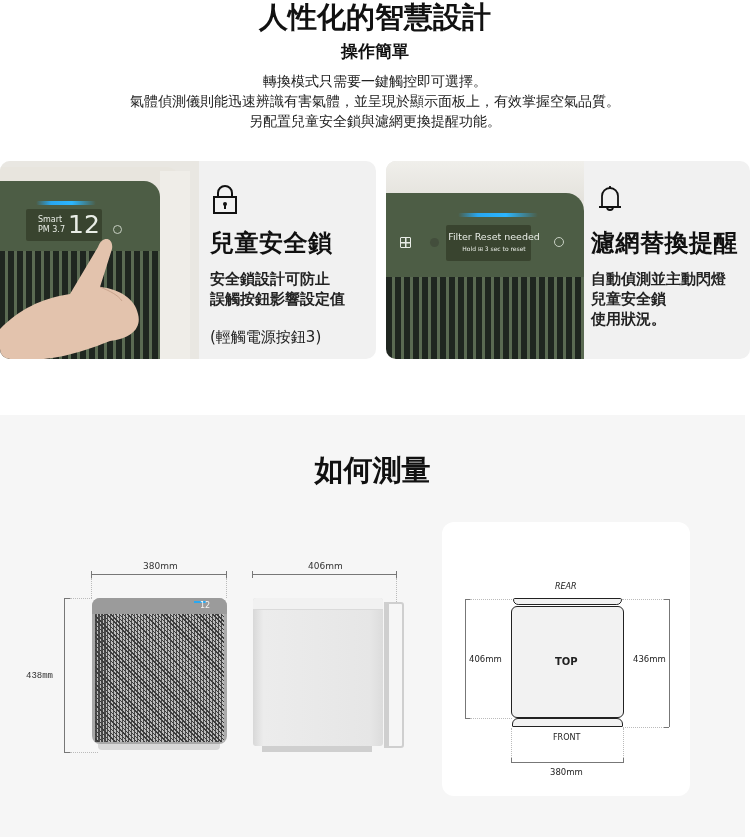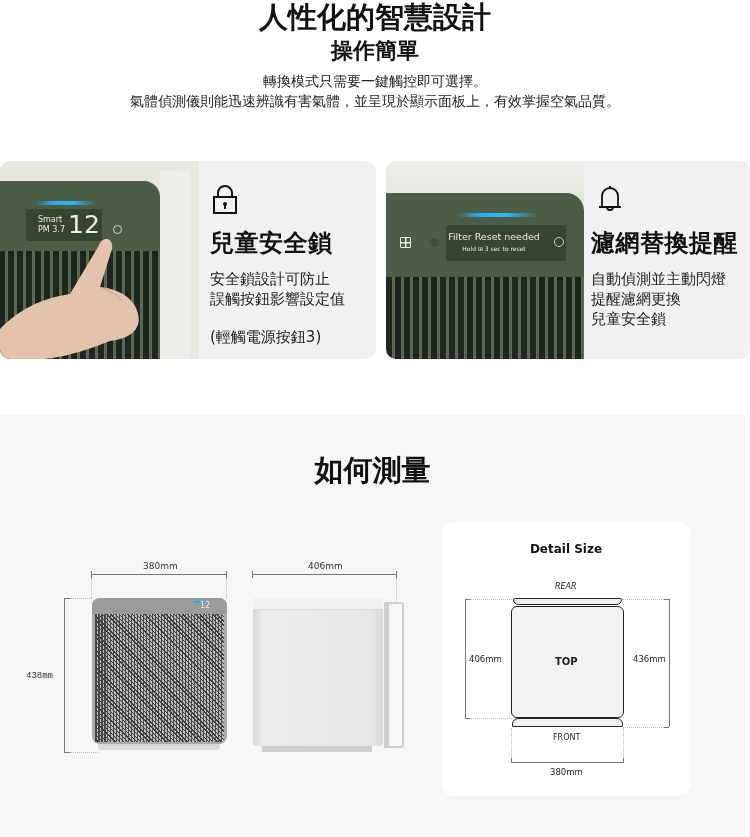--- a/index.html
+++ b/index.html
@@ -1,35 +1,35 @@
 <!DOCTYPE html>
 <html><head>
   <meta charset="utf-8">
   <style>
     * { box-sizing: border-box; margin: 0; padding: 0; }
     html, body { width: 750px; height: 837px; background: #ffffff; overflow: hidden; }
     body { font-family: "DejaVu Sans", "Liberation Sans", sans-serif; color: #111; position: relative; }
 
     .hero-title { position: absolute; top: 0; left: 0; width: 750px; text-align: center; font-size: 29px; font-weight: bold; line-height: 34px; letter-spacing: 0px; }
-    .hero-sub { position: absolute; top: 37px; left: 0; width: 750px; text-align: center; font-size: 22px; font-weight: bold; line-height: 28px; }
+    .hero-sub { position: absolute; top: 37px; left: 0; width: 750px; text-align: center; font-size: 17px; font-weight: bold; line-height: 28px; }
     .hero-desc { position: absolute; top: 71px; left: 0; width: 750px; text-align: center; font-size: 14px; line-height: 20px; color: #222; }
     .hero-desc div { white-space: nowrap; }
 
     .card { position: absolute; top: 161px; height: 198px; background: #f1f1f1; border-radius: 10px; overflow: hidden; }
     .card-left { left: 0; width: 376px; }
     .card-right { left: 386px; width: 364px; }
     .card .photo { position: absolute; top: 0; left: 0; height: 198px; overflow: hidden; background: #e9e7e2; }
     .card-left .photo { width: 199px; }
     .card-right .photo { width: 198px; }
     .card .text { position: absolute; top: 0; height: 198px; }
     .card-left .text { left: 210px; }
     .card-right .text { left: 205px; }
     .card .icon { position: absolute; top: 22px; left: 0; width: 30px; height: 32px; }
     .card .title { position: absolute; top: 66px; left: 0; font-size: 24px; font-weight: bold; white-space: nowrap; letter-spacing: 0.5px; }
-    .card .body { position: absolute; top: 108px; left: 0; font-size: 15px; line-height: 20px; color: #222; white-space: nowrap; }
+    .card .body { position: absolute; top: 108px; left: 0; font-size: 15px; line-height: 20px; color: #222; white-space: nowrap; font-weight: bold; }
     .card .note { position: absolute; top: 166px; left: 0; font-size: 15px; line-height: 20px; color: #222; white-space: nowrap; }
 
     
     .shell { position: absolute; background: #ebe8e1; border-radius: 14px; }
     .panel { position: absolute; background: #4d5d45; }
     .grille { position: absolute; background: repeating-linear-gradient(90deg, #1f2620 0 6px, #5a6a52 6px 9px); }
     .screen { position: absolute; background: #39442f; border-radius: 2px; color: #e9ede6; }
     .glow { position: absolute; height: 4px; border-radius: 3px; background: linear-gradient(90deg, rgba(40,160,240,0), #28a7f0 25%, #2bb6ff 60%, rgba(40,160,240,0)); }
 
     .measure { position: absolute; top: 415px; left: 0; width: 745px; height: 422px; background: #f6f6f6; }
@@ -61,20 +61,21 @@
     .front-band { position: absolute; left: 70px; top: 196px; width: 111px; height: 9px; border: 1.5px solid #222; border-radius: 6px 6px 1px 1px; background: #f2f2f2; }
   </style>
 </head>
 <body>
 
 <div class="hero-title">人性化的智慧設計</div>
 <div class="hero-sub">操作簡單</div>
 <div class="hero-desc">
   <div>轉換模式只需要一鍵觸控即可選擇。</div>
   <div>氣體偵測儀則能迅速辨識有害氣體，並呈現於顯示面板上，有效掌握空氣品質。</div>
+  <div>另配置兒童安全鎖與濾網更換提醒功能。</div>
 </div>
 
 <div class="card card-left">
   <div class="photo">
     <div class="shell" style="left:-20px; top:6px; width:200px; height:210px; background:#e8e5de;"></div>
     <div class="panel" style="left:-10px; top:20px; width:170px; height:70px; border-radius:0 16px 0 0;"></div>
     <div class="grille" style="left:-10px; top:90px; width:170px; height:108px;"></div>
     <div class="glow" style="left:36px; top:40px; width:60px;"></div>
     <div class="screen" style="left:26px; top:48px; width:76px; height:32px;">
       <div style="position:absolute; left:12px; top:6px; font-size:8px; line-height:9px;">Smart</div>
@@ -106,38 +107,38 @@
 
 <div class="card card-right">
   <div class="photo">
     <div style="position:absolute; left:0; top:0; width:198px; height:40px; background:linear-gradient(#f0efeb, #e4e2dc);"></div>
     <div class="panel" style="left:0; top:32px; width:198px; height:84px; border-radius:0 18px 0 0;"></div>
     <div class="grille" style="left:0; top:116px; width:198px; height:82px;"></div>
     <div class="glow" style="left:72px; top:52px; width:80px;"></div>
     <div style="position:absolute; left:14px; top:76px; width:11px; height:11px; border:1.5px solid #e8ece6; border-radius:1px; background:
       linear-gradient(#e8ece6,#e8ece6) 50% 0/1.5px 100% no-repeat, linear-gradient(#e8ece6,#e8ece6) 0 50%/100% 1.5px no-repeat;"></div>
     <div style="position:absolute; left:44px; top:77px; width:9px; height:9px; background:#434e3c; border-radius:50%;"></div>
-    <div class="screen" style="left:60px; top:64px; width:120px; height:36px;">
+    <div class="screen" style="left:60px; top:64px; width:85px; height:36px;">
       <div style="position:absolute; left:0; top:6px; width:96px; text-align:center; font-size:9.5px; line-height:11px; white-space:nowrap;">Filter Reset needed</div>
       <div style="position:absolute; left:0; top:20px; width:96px; text-align:center; font-size:6px; line-height:8px; white-space:nowrap;">Hold ⊞ 3 sec to reset</div>
     </div>
     <div style="position:absolute; left:168px; top:76px; width:10px; height:10px; border:1px solid #c7cfc2; border-radius:50%;"></div>
   </div>
   <div class="text">
     <svg class="icon" viewBox="0 0 30 32" style="left:4px;">
       <path d="M7 24 V13 A8 8 0 0 1 23 13 V24 Z" fill="none" stroke="#111" stroke-width="1.8" stroke-linejoin="round"></path>
       <line x1="4" y1="24" x2="26" y2="24" stroke="#111" stroke-width="1.8"></line>
       <path d="M12 24 A3 3 0 0 0 18 24" fill="none" stroke="#111" stroke-width="1.8"></path>
       <line x1="15" y1="3" x2="15" y2="5" stroke="#111" stroke-width="1.8"></line>
     </svg>
     <div class="title">濾網替換提醒</div>
     <div class="body">
       <div>自動偵測並主動閃燈</div>
-      <div>提醒濾網更換</div>
       <div>兒童安全鎖</div>
+      <div>使用狀況。</div>
     </div>
   </div>
 </div>
 
 <div class="measure">
   <div class="measure-title">如何測量</div>
 
   <div class="dim" style="left:143px; top:146px;">380mm</div>
   <div class="line-h" style="left:91px; top:159px; width:136px;"></div>
   <div class="line-v" style="left:91px; top:156px; height:7px;"></div>
@@ -166,21 +167,20 @@
   <div class="line-v" style="left:396px; top:156px; height:7px;"></div>
   <div class="dotted-v" style="left:396px; top:163px; height:24px;"></div>
 
   <div class="side-unit">
     <div class="side-topband"></div>
   </div>
   <div class="side-handle"></div>
   <div class="side-feet"></div>
 
   <div class="detail-card">
-    <div class="detail-title">Detail Size</div>
     <div class="detail-label" style="left:113px; top:60px;font-style:italic;">REAR</div>
 
     <div class="line-v" style="left:23px; top:77px; height:119px;"></div>
     <div class="line-h" style="left:23px; top:77px; width:5px;"></div>
     <div class="line-h" style="left:23px; top:196px; width:5px;"></div>
     <div class="dotted-h" style="left:28px; top:77px; width:44px;"></div>
     <div class="dotted-h" style="left:28px; top:196px; width:42px;"></div>
     <div class="detail-label" style="left:27px; top:132px; font-size:8.5px;">406mm</div>
 
     <div class="line-v" style="left:227px; top:77px; height:128px;"></div>

